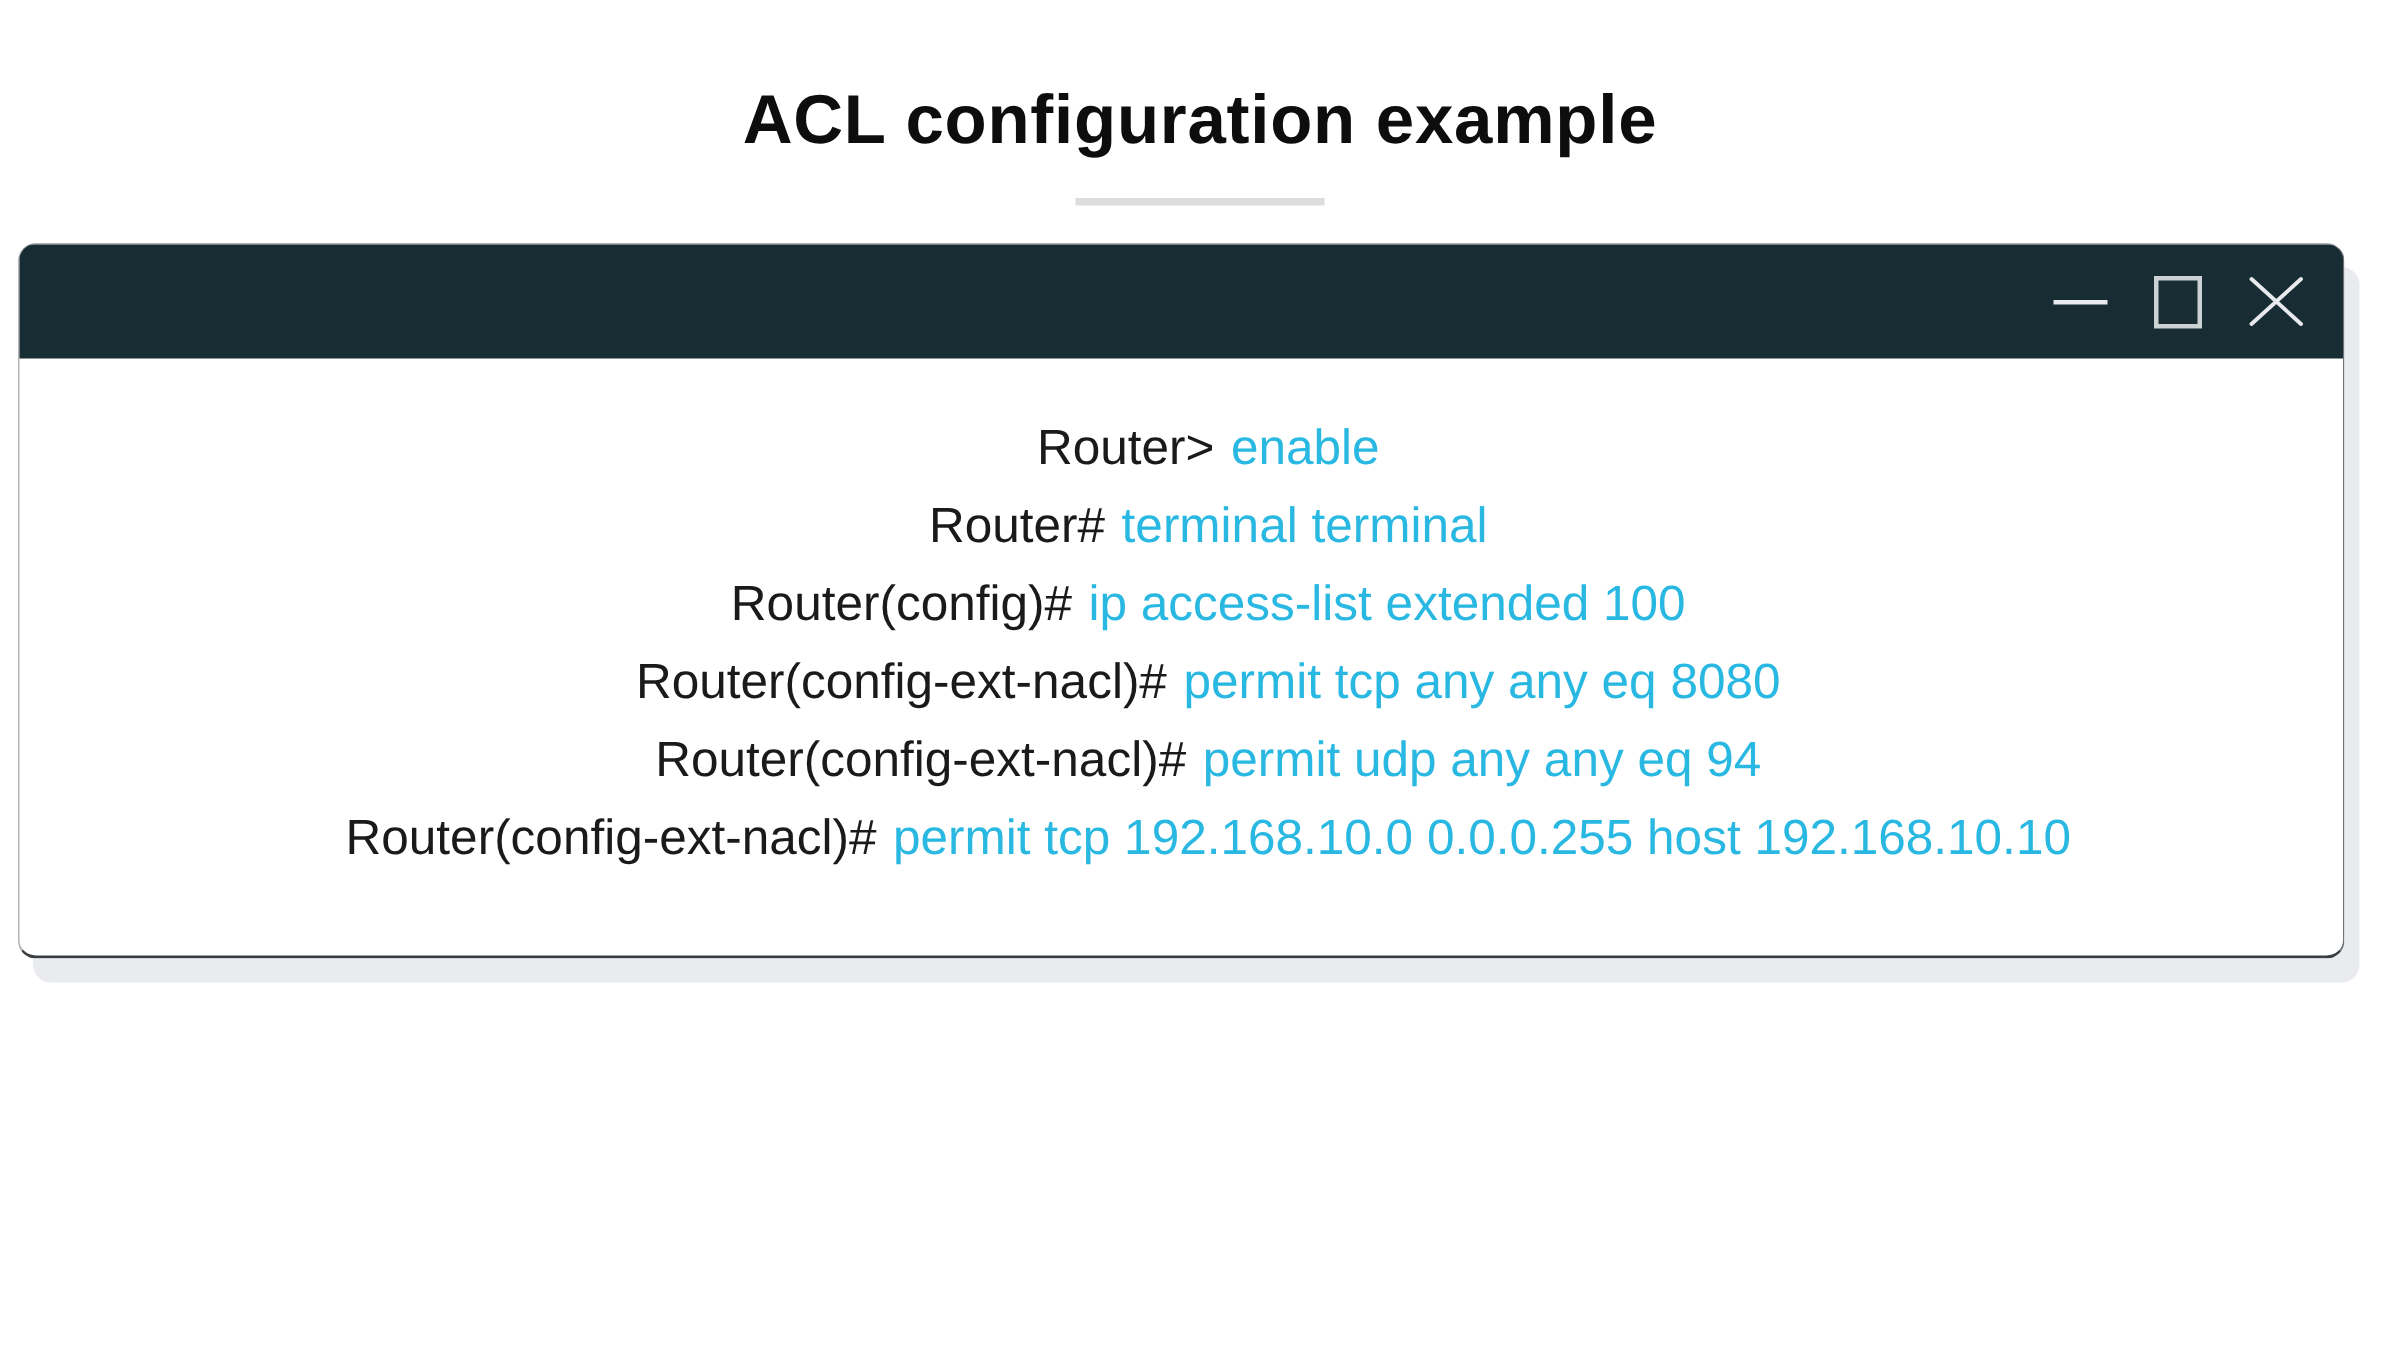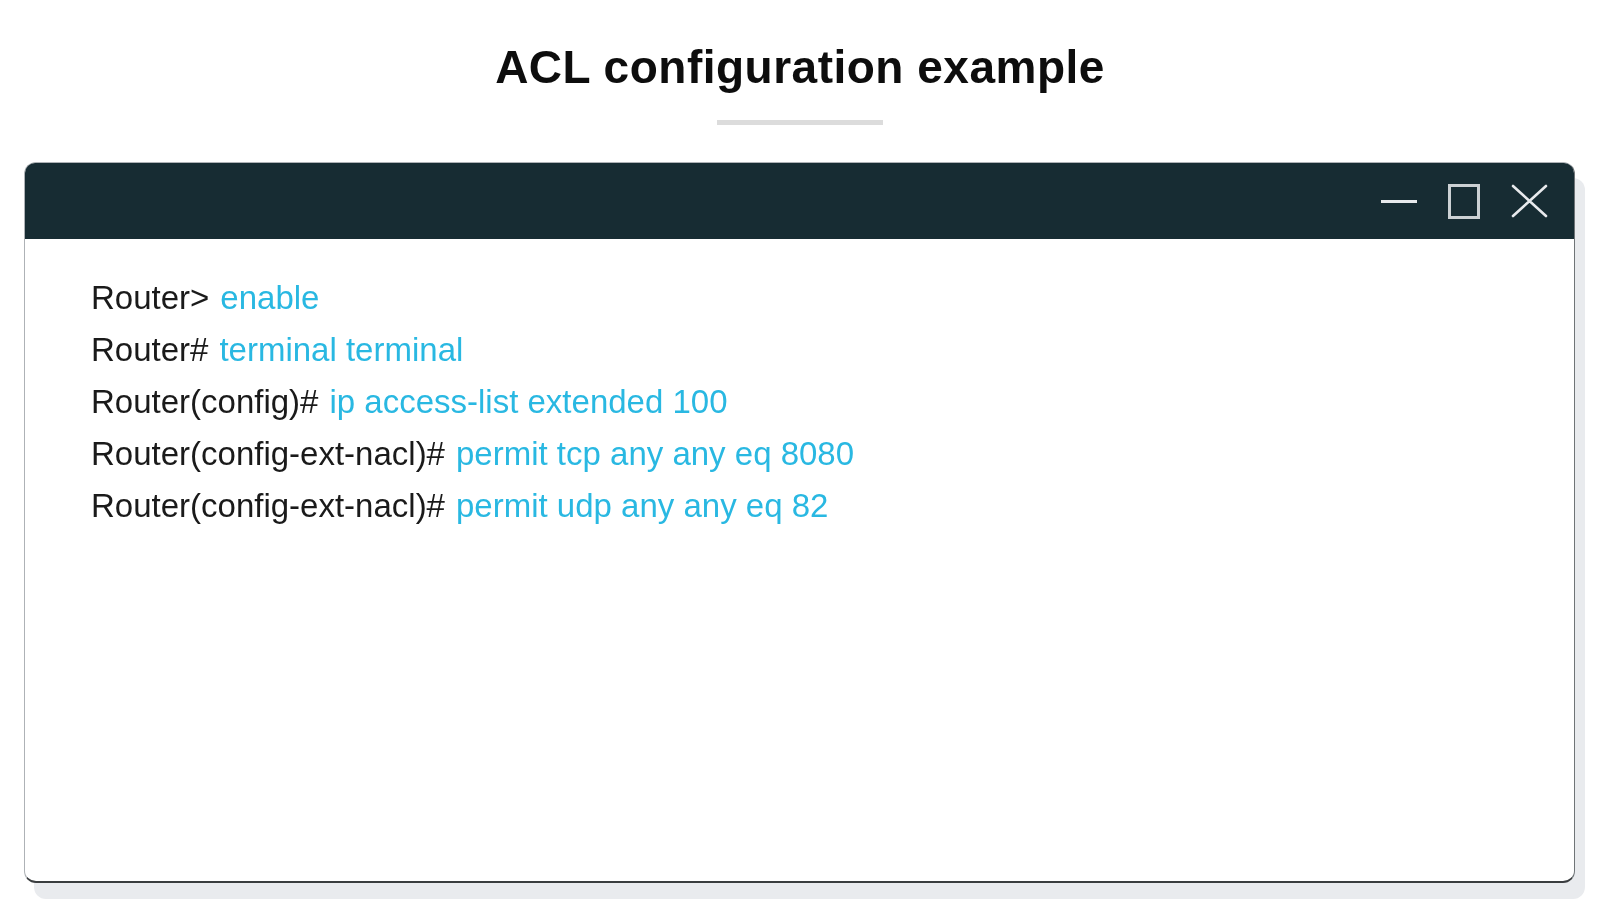--- a/index.html
+++ b/index.html
@@ -5,41 +5,42 @@
   * { margin: 0; padding: 0; box-sizing: border-box; }
   html, body { width: 1600px; height: 900px; background: #ffffff; overflow: hidden; }
   body { font-family: "Liberation Sans", sans-serif; position: relative; }
 
   .page-title {
     text-align: center;
     font-size: 46px;
     font-weight: 700;
     color: #0d0d0d;
     letter-spacing: 0.5px;
-    padding-top: 40px;
+    padding-top: 52px;
   }
   .title-divider {
     width: 166px;
     height: 5px;
     background: #dcdcdc;
     margin: 26px auto 0;
   }
 
   .terminal-window {
     position: absolute;
-    left: 24px;
+    left: 12px;
     top: 162px;
     width: 1551px;
-    height: 721px;
+    height: 477px;
     background: #ffffff;
     border: 1px solid #aeb2b6;
     border-bottom: 2px solid #3a3d3f;
     border-right-color: #6f7477;
     border-radius: 12px;
     box-shadow: 10px 16px 0 #e9ebee;
+    text-align: center;
   }
 
   .titlebar {
     height: 76px;
     background: #172c33;
     border-radius: 10px 10px 0 0;
     display: flex;
     align-items: center;
     justify-content: flex-end;
     gap: 31px;
@@ -98,17 +99,18 @@
         <path d="M2 2 L35 32 M35 2 L2 32" stroke="#e8eaed" stroke-width="2.6" fill="none" stroke-linecap="round"></path>
       </svg>
     </button>
   </div>
 
   <div class="terminal-body">
     <div class="term-line"><span class="prompt">Router&gt;</span><span class="command">enable</span></div>
     <div class="term-line"><span class="prompt">Router#</span><span class="command">terminal terminal</span></div>
     <div class="term-line"><span class="prompt">Router(config)#</span><span class="command">ip access-list extended 100</span></div>
     <div class="term-line"><span class="prompt">Router(config-ext-nacl)#</span><span class="command">permit tcp any any eq 8080</span></div>
-    <div class="term-line"><span class="prompt">Router(config-ext-nacl)#</span><span class="command">permit udp any any eq 82</span></div>
+    <div class="term-line"><span class="prompt">Router(config-ext-nacl)#</span><span class="command">permit udp any any eq 94</span></div>
+    <div class="term-line"><span class="prompt">Router(config-ext-nacl)#</span><span class="command">permit tcp 192.168.10.0 0.0.0.255 host 192.168.10.10</span></div>
     <div class="term-line blank"></div>
   </div>
 
 </div>
 
 </body></html>

